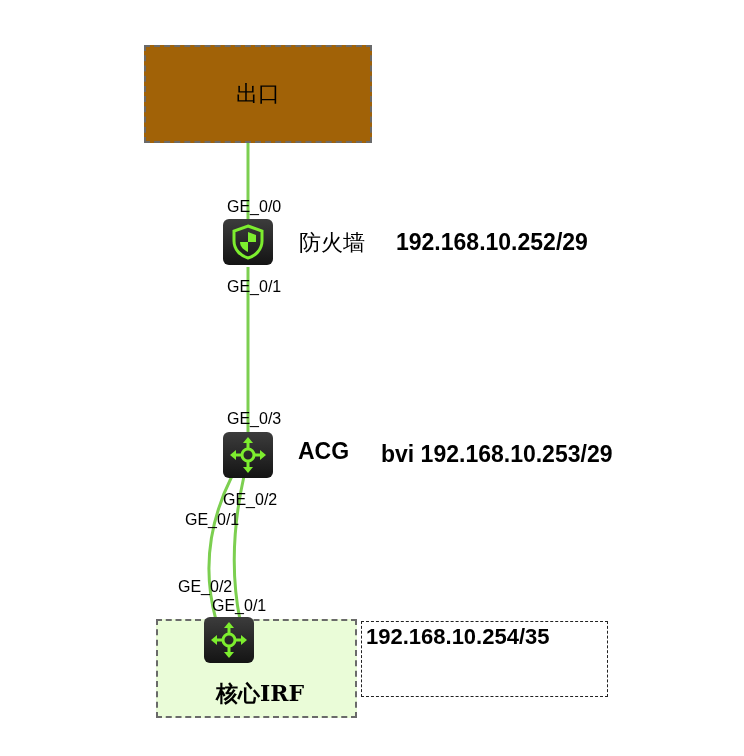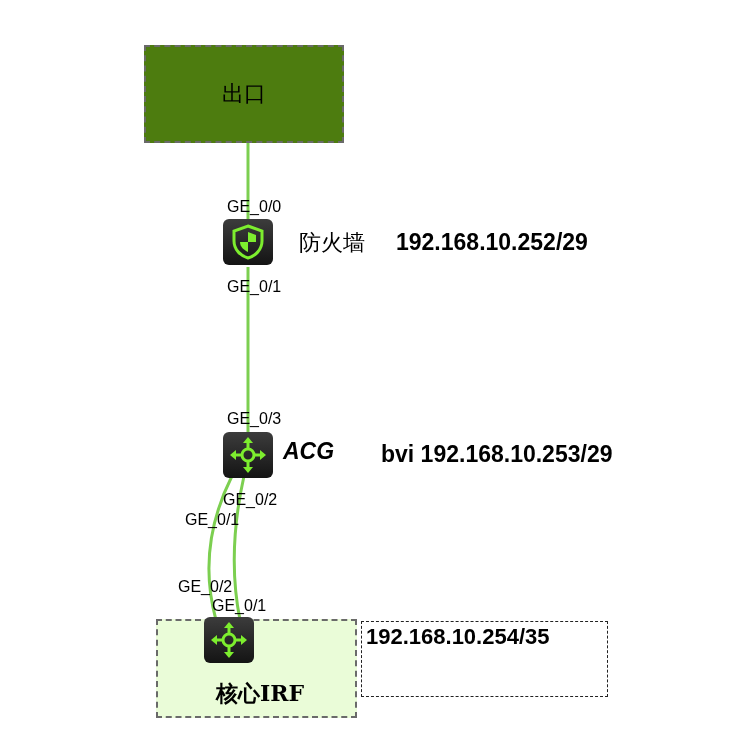--- a/index.html
+++ b/index.html
@@ -1,20 +1,20 @@
 <!DOCTYPE html>
 <html><head>
   <meta charset="utf-8">
   <style>
     html, body { margin: 0; padding: 0; background: #ffffff; }
     body { width: 744px; height: 756px; position: relative; overflow: hidden;
            font-family: "Liberation Sans", "DejaVu Sans", sans-serif; color: #000; }
     .abs { position: absolute; }
     #links { position: absolute; left: 0; top: 0; width: 744px; height: 756px; }
-    .exit-box { left: 144px; top: 45px; width: 200px; height: 98px; background: #4d7c0f;
+    .exit-box { left: 144px; top: 45px; width: 228px; height: 98px; background: #a16207;
                 border: 2px dashed #6a6a6a; box-sizing: border-box;
                 display: flex; align-items: center; justify-content: center; }
     .exit-label { font-family: "DejaVu Serif", "Liberation Serif", serif; font-size: 22px; color: #000; }
     .core-box { left: 156px; top: 619px; width: 201px; height: 99px; background: #eafcd8;
                 border: 2px dashed #6a6a6a; box-sizing: border-box; }
     .info-box { left: 361px; top: 621px; width: 247px; height: 76px;
                 border: 1px dashed #222; box-sizing: border-box; background: #fff; }
     .info-line { font-weight: bold; font-size: 22px; line-height: 30px; padding-left: 4px; white-space: nowrap; }
     .dev { width: 50px; height: 46px; background: linear-gradient(#3c3c3c, #141414);
            border-radius: 6px; display: flex; align-items: center; justify-content: center; }
@@ -59,21 +59,21 @@
         <line x1="26" y1="20" x2="35" y2="20"></line>
     </g>
     <g fill="#7dee2e">
       <polygon points="20,2 15,8 25,8"></polygon>
         <polygon points="20,38 15,32 25,32"></polygon>
       <polygon points="2,20 8,15 8,25"></polygon>
         <polygon points="38,20 32,15 32,25"></polygon>
     </g>
   </svg>
 </div>
-<span class="abs bold-big" style="left:283px; top:438px;font-style:italic;">ACG</span>
+<span class="abs bold-big" style="left:298px; top:438px;">ACG</span>
 <span class="abs bold-big" style="left:369px; top:441px;margin-left:12px;">bvi 192.168.10.253/29</span>
 <span class="abs port" style="left:223px; top:491px;">GE_0/2</span>
 <span class="abs port" style="left:185px; top:511px;">GE_0/1</span>
 
 <div class="abs core-box"></div>
 <span class="abs port" style="left:178px; top:578px;">GE_0/2</span>
 <span class="abs port" style="left:212px; top:597px;">GE_0/1</span>
 <div class="abs dev" style="left:204px; top:617px;">
   <svg width="40" height="40" viewBox="0 0 40 40">
     <circle cx="20" cy="20" r="6" fill="none" stroke="#7dee2e" stroke-width="3"></circle>

